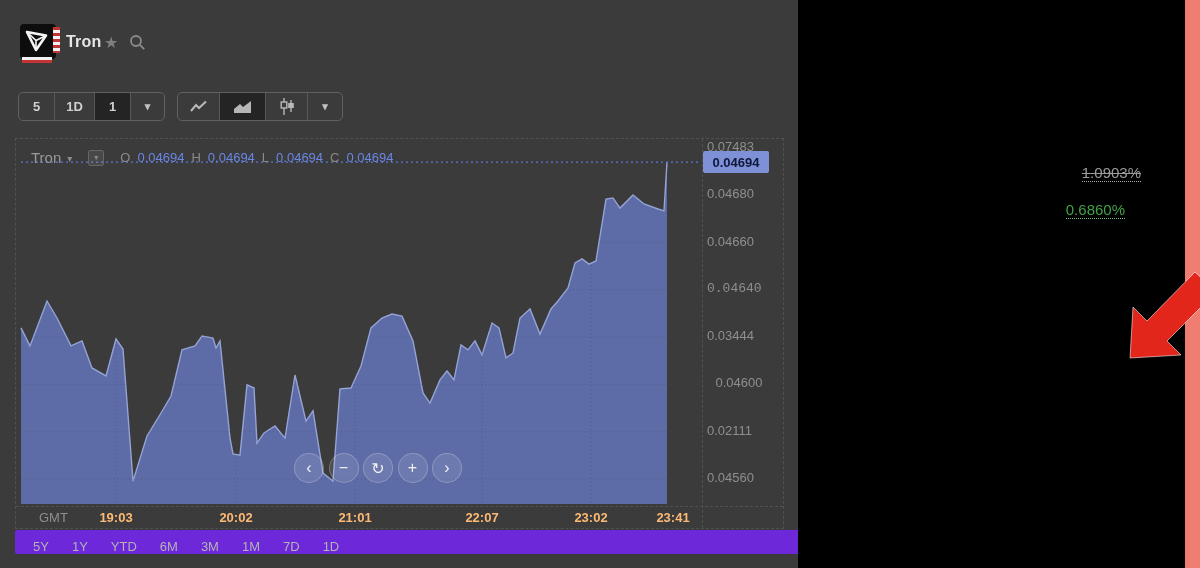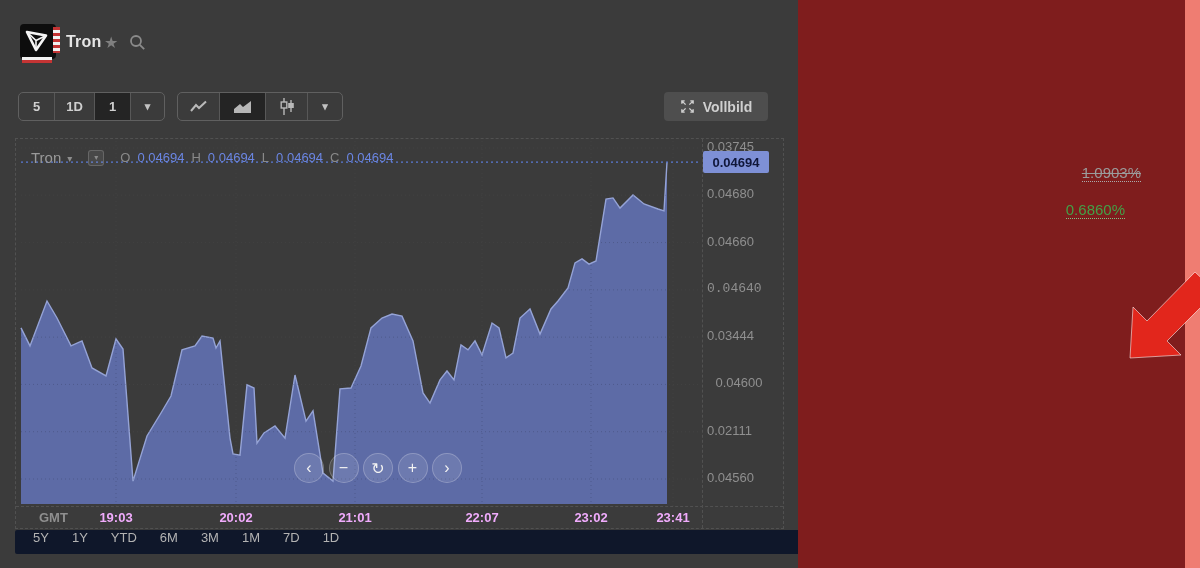--- a/index.html
+++ b/index.html
@@ -52,35 +52,35 @@
      background:rgba(255,255,255,0.07); border:1px solid rgba(255,255,255,0.16);
      display:flex; align-items:center; justify-content:center; font-size:8px; color:#8b8b8b; }
   #legend .ohlc { font-size:13px; margin-left:16px; display:flex; gap:7px; align-items:center; }
   #legend .ohlc .k { color:#8a8a8a; }
   #legend .ohlc .v { color:#6b86e3; }
 
   .price-label { position:absolute; left:691px; width:64px; text-align:left; font-size:13px; color:#8f8f8f; }
   #price-badge { left:687px; width:66px; height:22px; background:#7e90d6; border-radius:2px;
      display:flex; align-items:center; justify-content:center; font-size:13px; font-weight:700; color:#10173a; }
 
-  .time-label { position:absolute; top:371px; width:60px; text-align:center; font-size:13px; font-weight:700; color:#f0abfc; }
-  #gmt { position:absolute; left:23px; top:371px; font-size:13px; color:#8f8f8f; font-weight:700; }
+  .time-label { position:absolute; top:371px; width:60px; text-align:center; font-size:13px; font-weight:700; color:#fdba74; }
+  #gmt { position:absolute; left:23px; top:371px; font-size:13px; color:#8f8f8f; font-weight:400; }
 
   .nav-btn { position:absolute; top:314px; width:30px; height:30px; border-radius:50%;
      background:rgba(255,255,255,0.10); border:1px solid rgba(255,255,255,0.22);
      display:flex; align-items:center; justify-content:center; color:#f2f2f2; font-size:16px; cursor:pointer; }
 
-  #range-bar { left:15px; top:530px; width:895px; height:24px; background:#0f172a; border-radius:2px;
-     display:flex; align-items:flex-start; justify-content:space-between; padding:0 16px 0 18px; }
+  #range-bar { left:15px; top:530px; width:895px; height:24px; background:#6d28d9; border-radius:2px;
+     display:flex; align-items:flex-end; justify-content:space-between; padding:0 16px 0 18px; }
   #range-left { display:flex; gap:23px; }
   #range-right { display:flex; gap:20px; }
   .range-item { font-size:13px; color:#b3b3b3; cursor:pointer; }
 
   
-  #panel { position:absolute; left:798px; top:0; width:387px; height:568px; background:#7f1d1d; }
+  #panel { position:absolute; left:798px; top:0; width:387px; height:568px; background:#000000; }
 
   .dotted-val { position:absolute; font-size:15px; border-bottom:1px dotted #ababab; cursor:pointer; }
   #comm-std-val { right:44px; top:164px; color:#9b9b9b; text-decoration:line-through; }
   #comm-red-val { right:60px; top:201px; color:#43a047; border-bottom-color:#7fc184; }
 
   #salmon-strip { left:1185px; top:0; width:15px; height:568px; background:#ef7d72; }
   #red-arrow { left:980px; top:258px; pointer-events:none; }
 </style>
 </head>
 <body>
@@ -131,31 +131,20 @@
           <rect x="2.2" y="4" width="5.6" height="6" fill="#3b3b3b" stroke="#b9b9b9" stroke-width="1.4"></rect>
         <line x1="12" y1="2" x2="12" y2="14" stroke="#b9b9b9" stroke-width="1.4"></line>
           <rect x="9.2" y="5" width="5.6" height="5" fill="#b9b9b9"></rect>
       </svg>
     </div>
     <div class="seg" style="width:34px">
         <span class="caret">▾</span>
       </div>
   </div>
 
-  <div id="fullscreen-btn" class="abs">
-    <svg width="15" height="15" viewBox="0 0 16 16">
-      <g stroke="#cfcfcf" stroke-width="1.5" fill="none">
-        <path d="M2 5 V2 H5 M2 2 L6 6"></path>
-          <path d="M11 2 H14 V5 M14 2 L10 6"></path>
-        <path d="M2 11 V14 H5 M2 14 L6 10"></path>
-          <path d="M14 11 V14 H11 M14 14 L10 10"></path>
-      </g>
-    </svg>
-    <span>Vollbild</span>
-  </div>
 
   <div id="chart-wrap" class="abs">
     <svg id="chart-svg" width="686" height="367" viewBox="15 138 686 367">
         <line x1="20" x2="700" y1="147" y2="147" class="grid"></line>
         <line x1="20" x2="700" y1="194.28571428571405" y2="194.28571428571405" class="grid"></line>
         <line x1="20" x2="700" y1="241.5714285714281" y2="241.5714285714281" class="grid"></line>
         <line x1="20" x2="700" y1="288.8571428571438" y2="288.8571428571438" class="grid"></line>
         <line x1="20" x2="700" y1="336.14285714285785" y2="336.14285714285785" class="grid"></line>
         <line x1="20" x2="700" y1="383.4285714285719" y2="383.4285714285719" class="grid"></line>
         <line x1="20" x2="700" y1="430.71428571428595" y2="430.71428571428595" class="grid"></line>
@@ -197,21 +186,21 @@
         <span class="k">H</span>
           <span class="v">0.04694</span>
         <span class="k">L</span>
           <span class="v">0.04694</span>
         <span class="k">C</span>
           <span class="v">0.04694</span>
       </span>
     </div>
 
     <div id="price-axis">
-        <div class="price-label" style="top: 0px;">0.03745</div>
+        <div class="price-label" style="top: 0px;">0.07483</div>
         <div class="price-label" style="top: 47.2857px;">0.04680</div>
         <div class="price-label" style="top: 94.5714px;">0.04660</div>
         <div class="price-label" style="top: 141.857px; font-family: Liberation Mono, monospace;">0.04640</div>
         <div class="price-label" style="top: 189.143px;">0.03444</div>
         <div class="price-label" style="top: 236.429px; text-align: center;">0.04600</div>
         <div class="price-label" style="top: 283.714px;">0.02111</div>
         <div class="price-label" style="top: 331px;">0.04560</div>
       </div>
     <div id="price-badge" class="abs" style="top: 12.1857px;">0.04694</div>
     <div id="time-axis">

